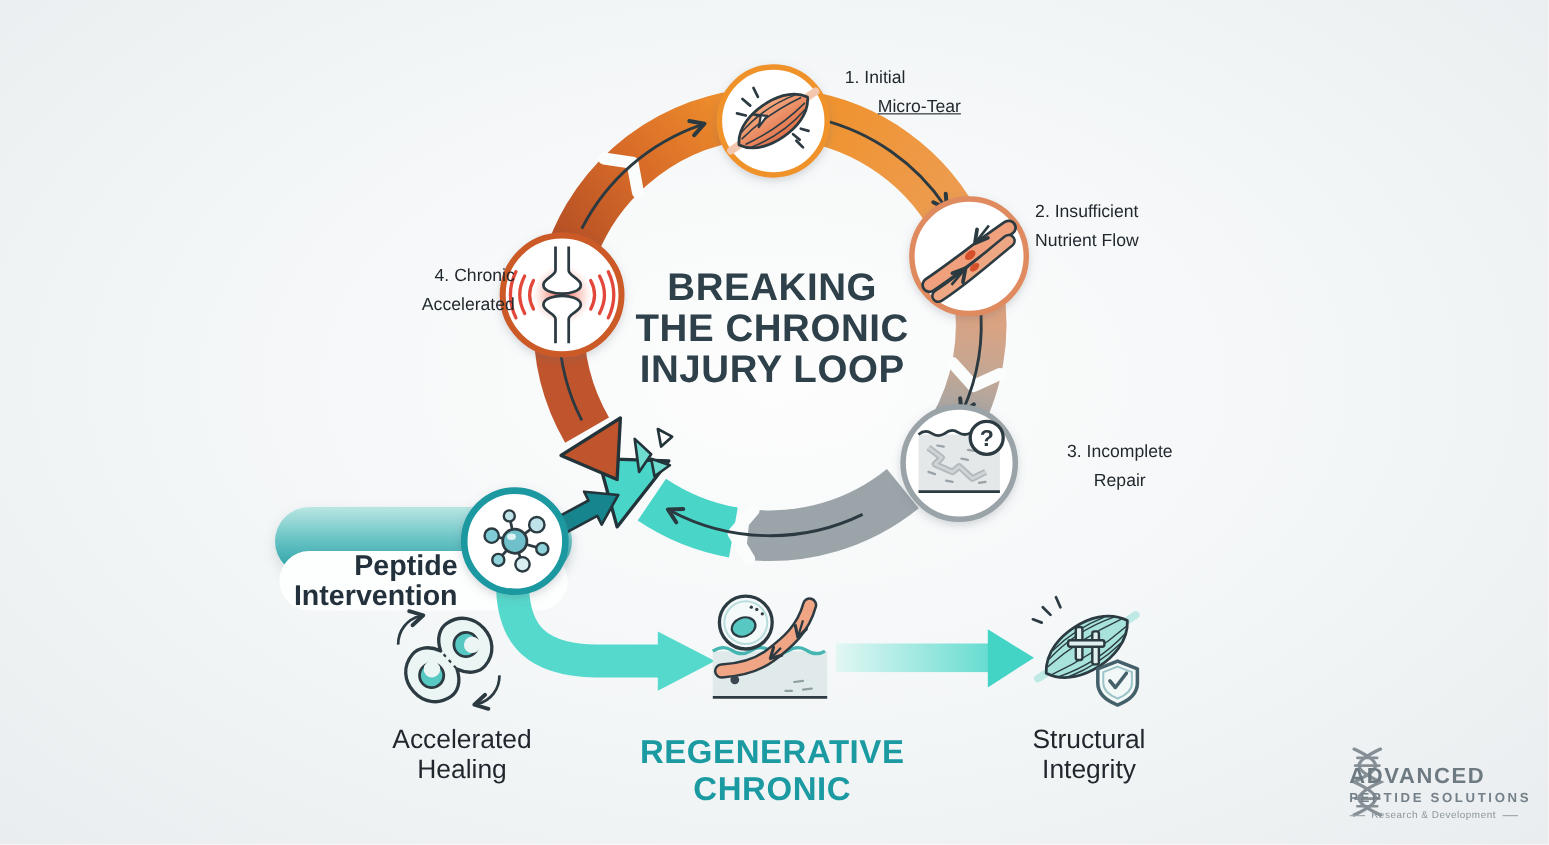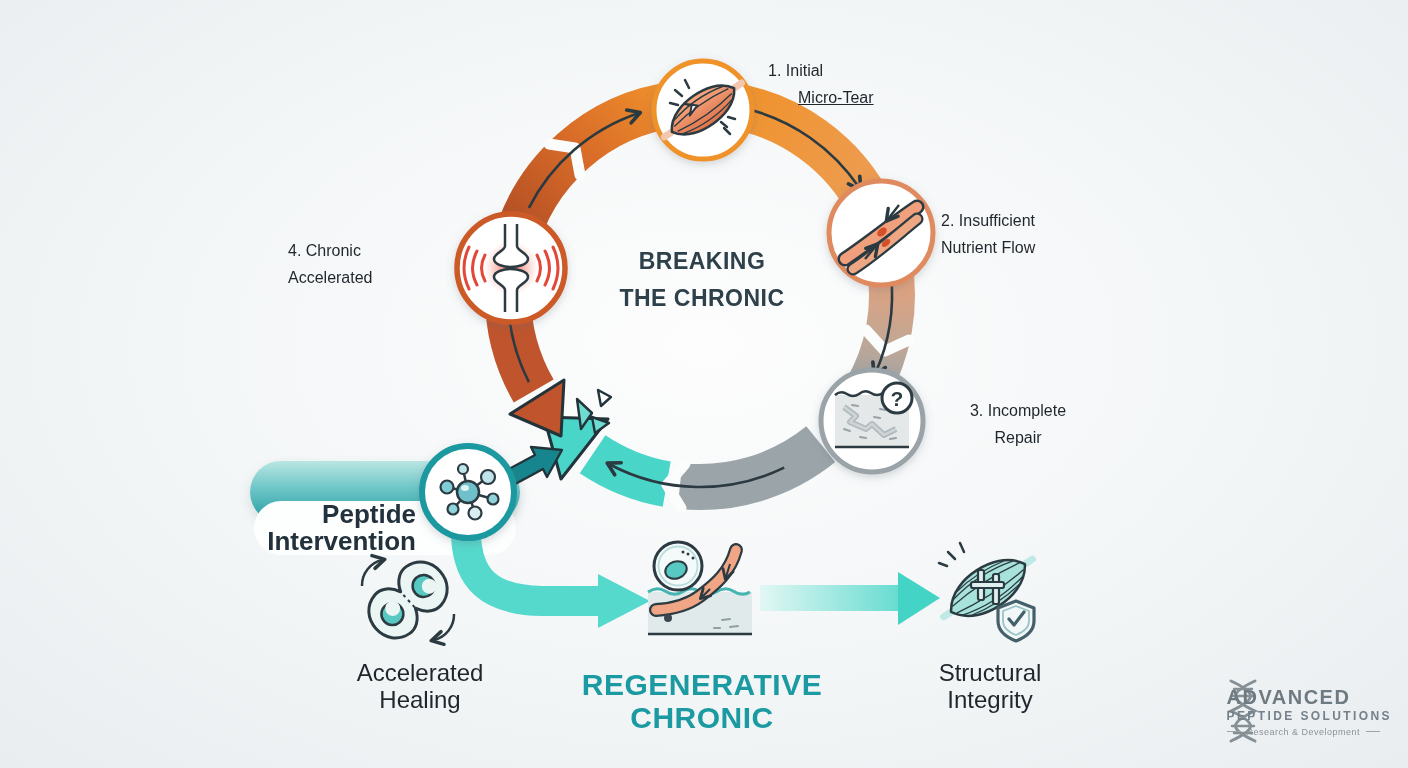--- a/index.html
+++ b/index.html
@@ -6,36 +6,36 @@
   .canvas{
     position:relative;width:1408px;height:768px;overflow:hidden;
     font-family:"Liberation Sans","DejaVu Sans",sans-serif;
     background:radial-gradient(ellipse at 50% 45%, #fdfdfd 0%, #f3f6f7 55%, #e9edef 100%);
   }
   svg{position:absolute;left:0;top:0;z-index:2;}
   .lbl{position:absolute;z-index:3;color:#1f262c;font-size:16px;line-height:27px;font-weight:500;}
   .lbl .l2-indent{padding-left:30px;text-decoration:underline;}
   .title{
     position:absolute;z-index:3;left:540px;top:243px;width:324px;text-align:center;
-    font-size:23px;line-height:37px;font-weight:800;color:#2e4049;letter-spacing:.5px;
+    font-size:35px;line-height:37px;font-weight:800;color:#2e4049;letter-spacing:.5px;
   }
   .pill-wrap{
     position:absolute;z-index:1;left:250px;top:461px;width:270px;height:62px;
     border-radius:34px;background:linear-gradient(180deg,#b9e6e3 0%,#6cc5c6 45%,#1f9ba1 100%);
     padding:4px;box-sizing:border-box;box-shadow:0 5px 12px rgba(70,100,105,.18);
   }
   .pill-inner{
     width:100%;height:100%;background:#fdfefe;border-radius:30px;
     display:flex;flex-direction:column;justify-content:center;align-items:flex-end;
     padding-right:100px;box-sizing:border-box;margin-top:36px;
   }
   .pill-inner .ptxt{font-size:26px;line-height:27px;font-weight:700;color:#22313c;text-align:center;}
   .out-lbl{position:absolute;z-index:3;text-align:center;color:#1f262c;font-size:24px;line-height:27px;font-weight:500;}
   .pathway-lbl{position:absolute;z-index:3;text-align:center;color:#1b9aa2;font-size:30px;line-height:33px;font-weight:800;letter-spacing:.5px;}
-  .logo{position:absolute;z-index:3;right:16px;bottom:22px;display:flex;align-items:center;gap:10px;}
+  .logo{position:absolute;z-index:3;right:16px;bottom:22px;display:flex;align-items:flex-end;gap:10px;}
   .logo-text{display:flex;flex-direction:column;align-items:flex-start;}
   .logo-brand{font-size:20px;font-weight:700;letter-spacing:1.5px;color:#6e7a82;line-height:22px;}
   .logo-sub{font-size:12px;font-weight:600;letter-spacing:2.4px;color:#75818a;line-height:14px;margin-top:1px;}
   .logo-tag{display:flex;align-items:center;gap:6px;margin-top:4px;font-size:9px;color:#8a949a;letter-spacing:.5px;}
   .tl-line{display:inline-block;width:14px;height:0;border-top:1px solid #9aa4aa;}
 </style>
 </head>
 <body>
 
 <div class="canvas">
@@ -299,38 +299,39 @@
           <line x1="-11" y1="-15" x2="11" y2="-15"></line>
         <line x1="-11" y1="15" x2="11" y2="15"></line>
           <line x1="-9" y1="22" x2="9" y2="22"></line>
       </g>
     </g>
   </svg>
 
   <div class="title">
     <div>BREAKING</div>
     <div>THE CHRONIC</div>
+    <div>INJURY LOOP</div>
   </div>
 
   <div class="lbl" style="left:768px;top:57px;">
     <div>1. Initial</div>
     <div class="l2-indent">Micro-Tear</div>
   </div>
 
-  <div class="lbl" style="left:941px;top:179px;margin-top:28px;">
+  <div class="lbl" style="left:941px;top:179px;">
     <div>2. Insufficient</div>
     <div>Nutrient Flow</div>
   </div>
 
   <div class="lbl" style="left:936px;top:397px;width:164px;text-align:center;">
     <div>3. Incomplete</div>
     <div>Repair</div>
   </div>
 
-  <div class="lbl" style="left:288px;top:237px;width:164px;text-align:left;">
+  <div class="lbl" style="left:304px;top:237px;width:164px;text-align:right;">
     <div>4. Chronic</div>
     <div>Accelerated</div>
   </div>
 
   <div class="out-lbl" style="left:330px;top:659px;width:180px;">
     <div>Accelerated</div>
     <div>Healing</div>
   </div>
 
   <div class="pathway-lbl" style="left:577px;top:668px;width:250px;">

